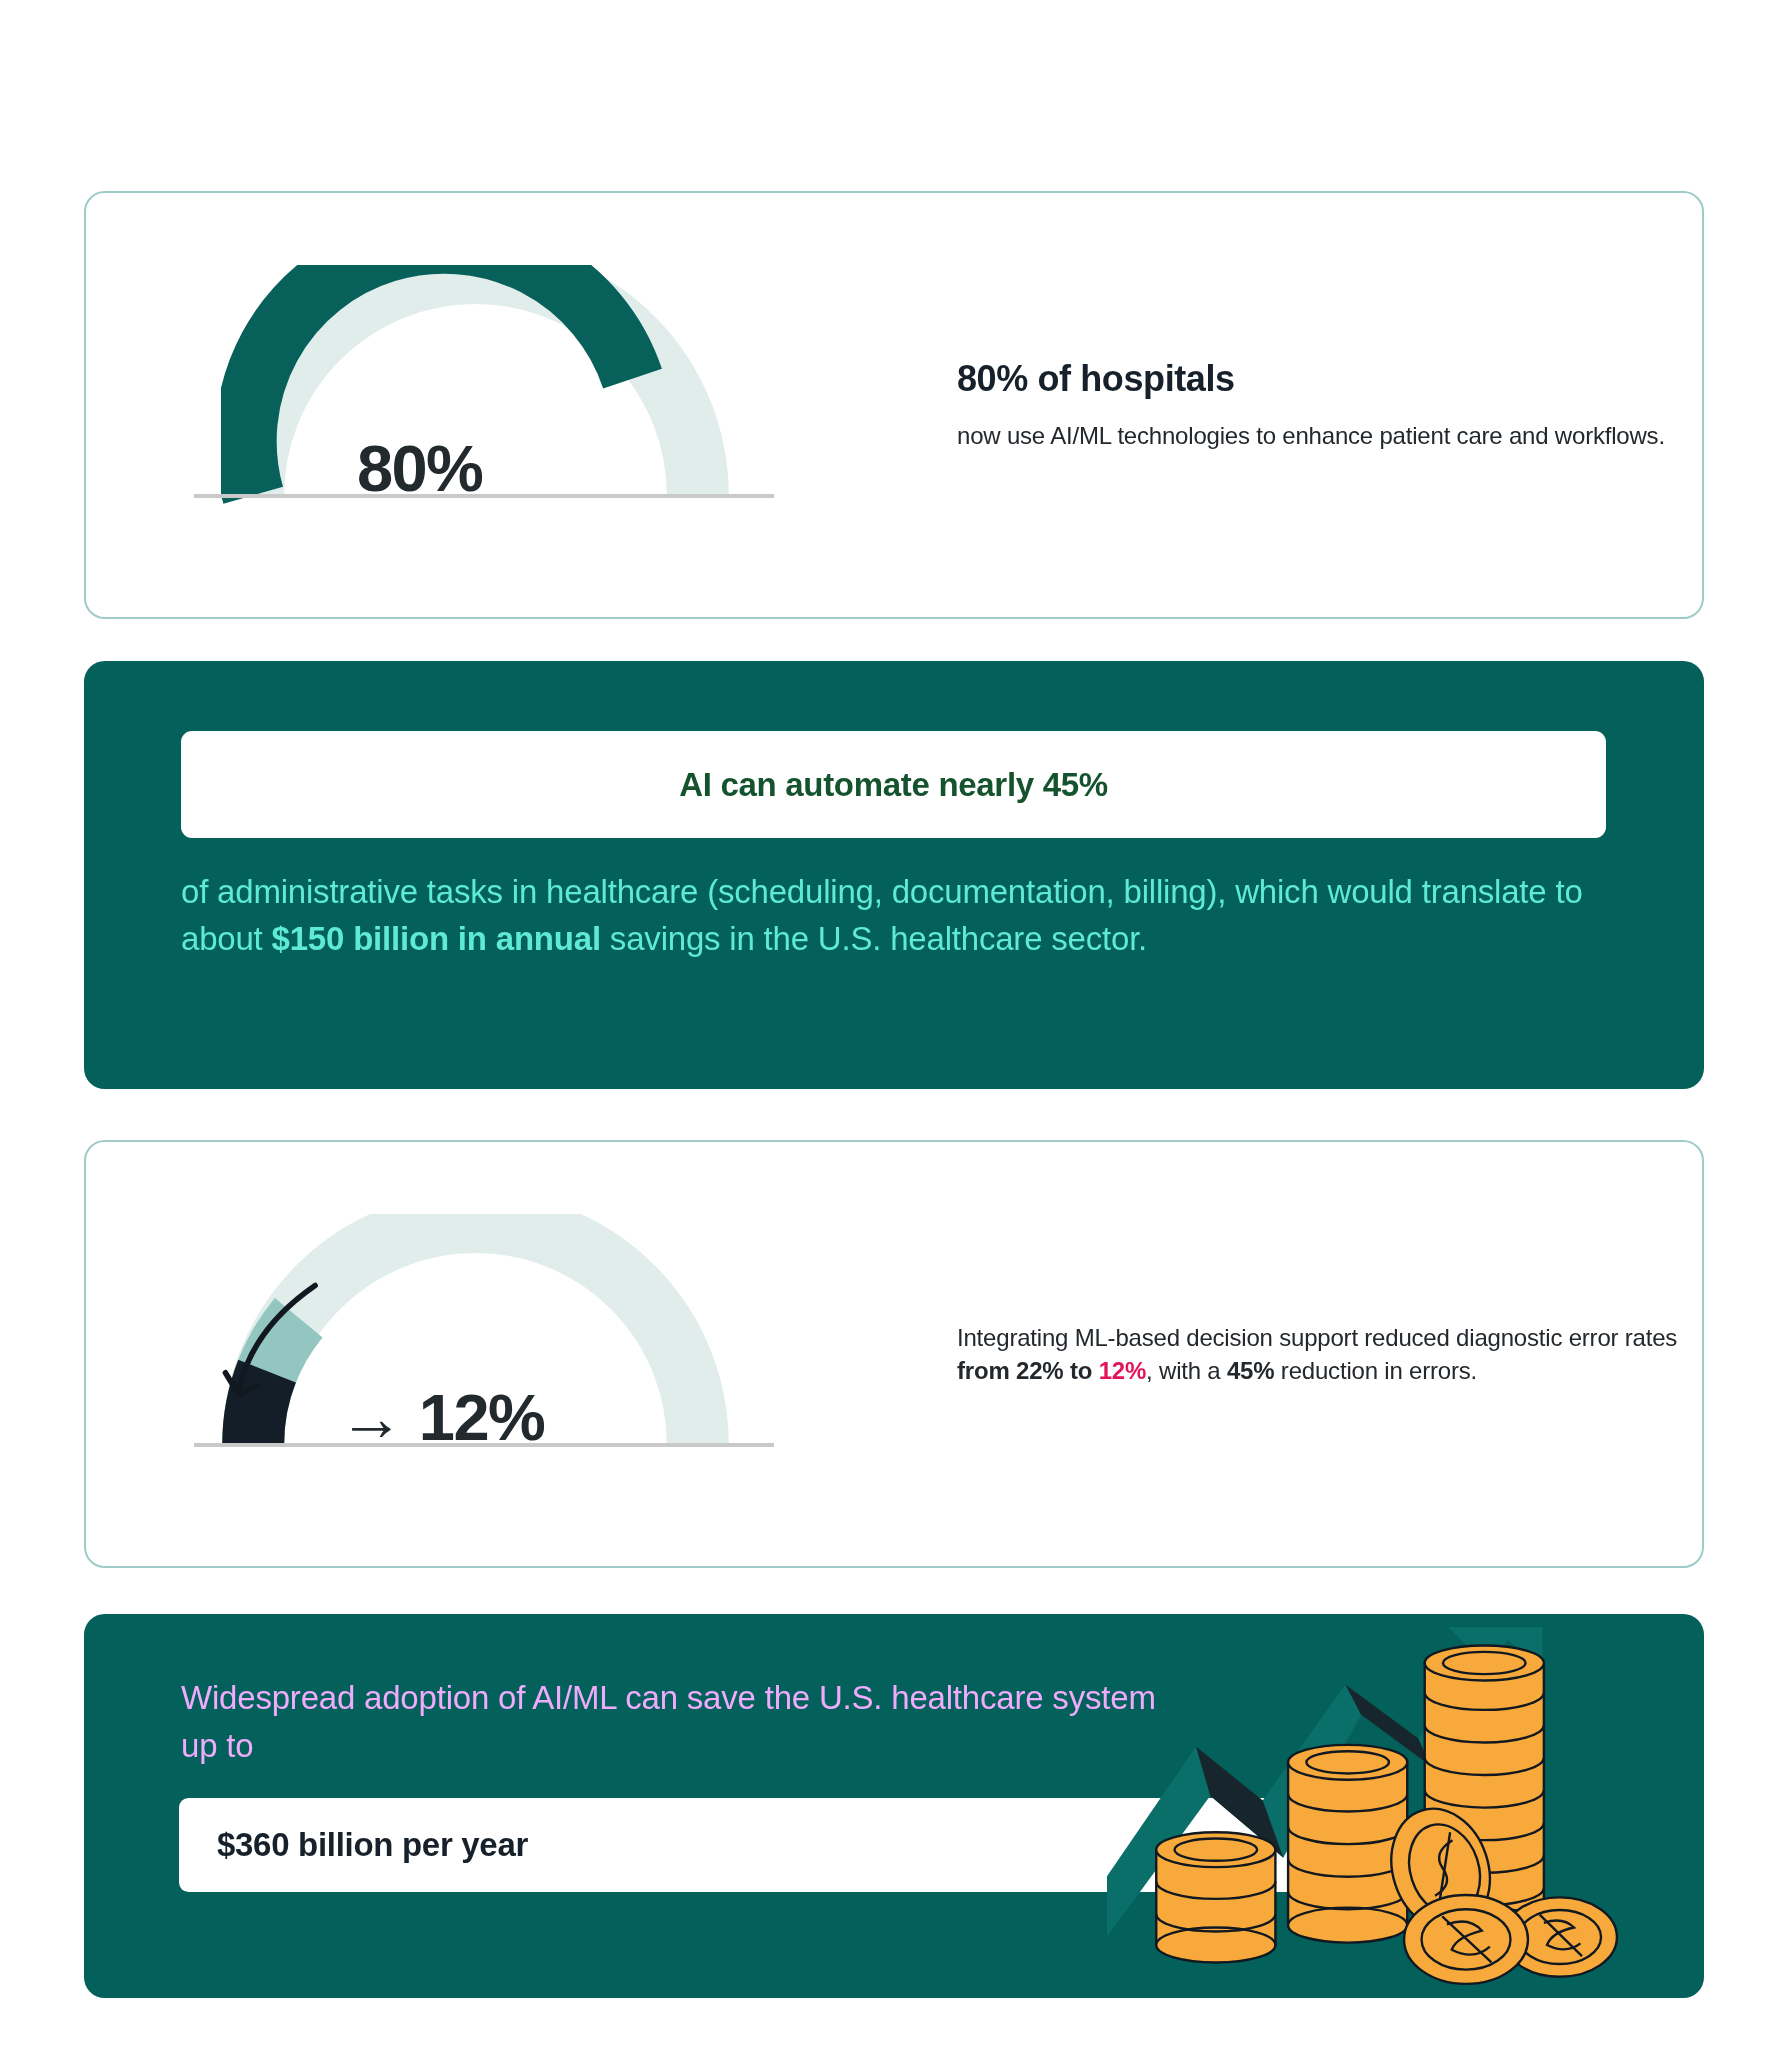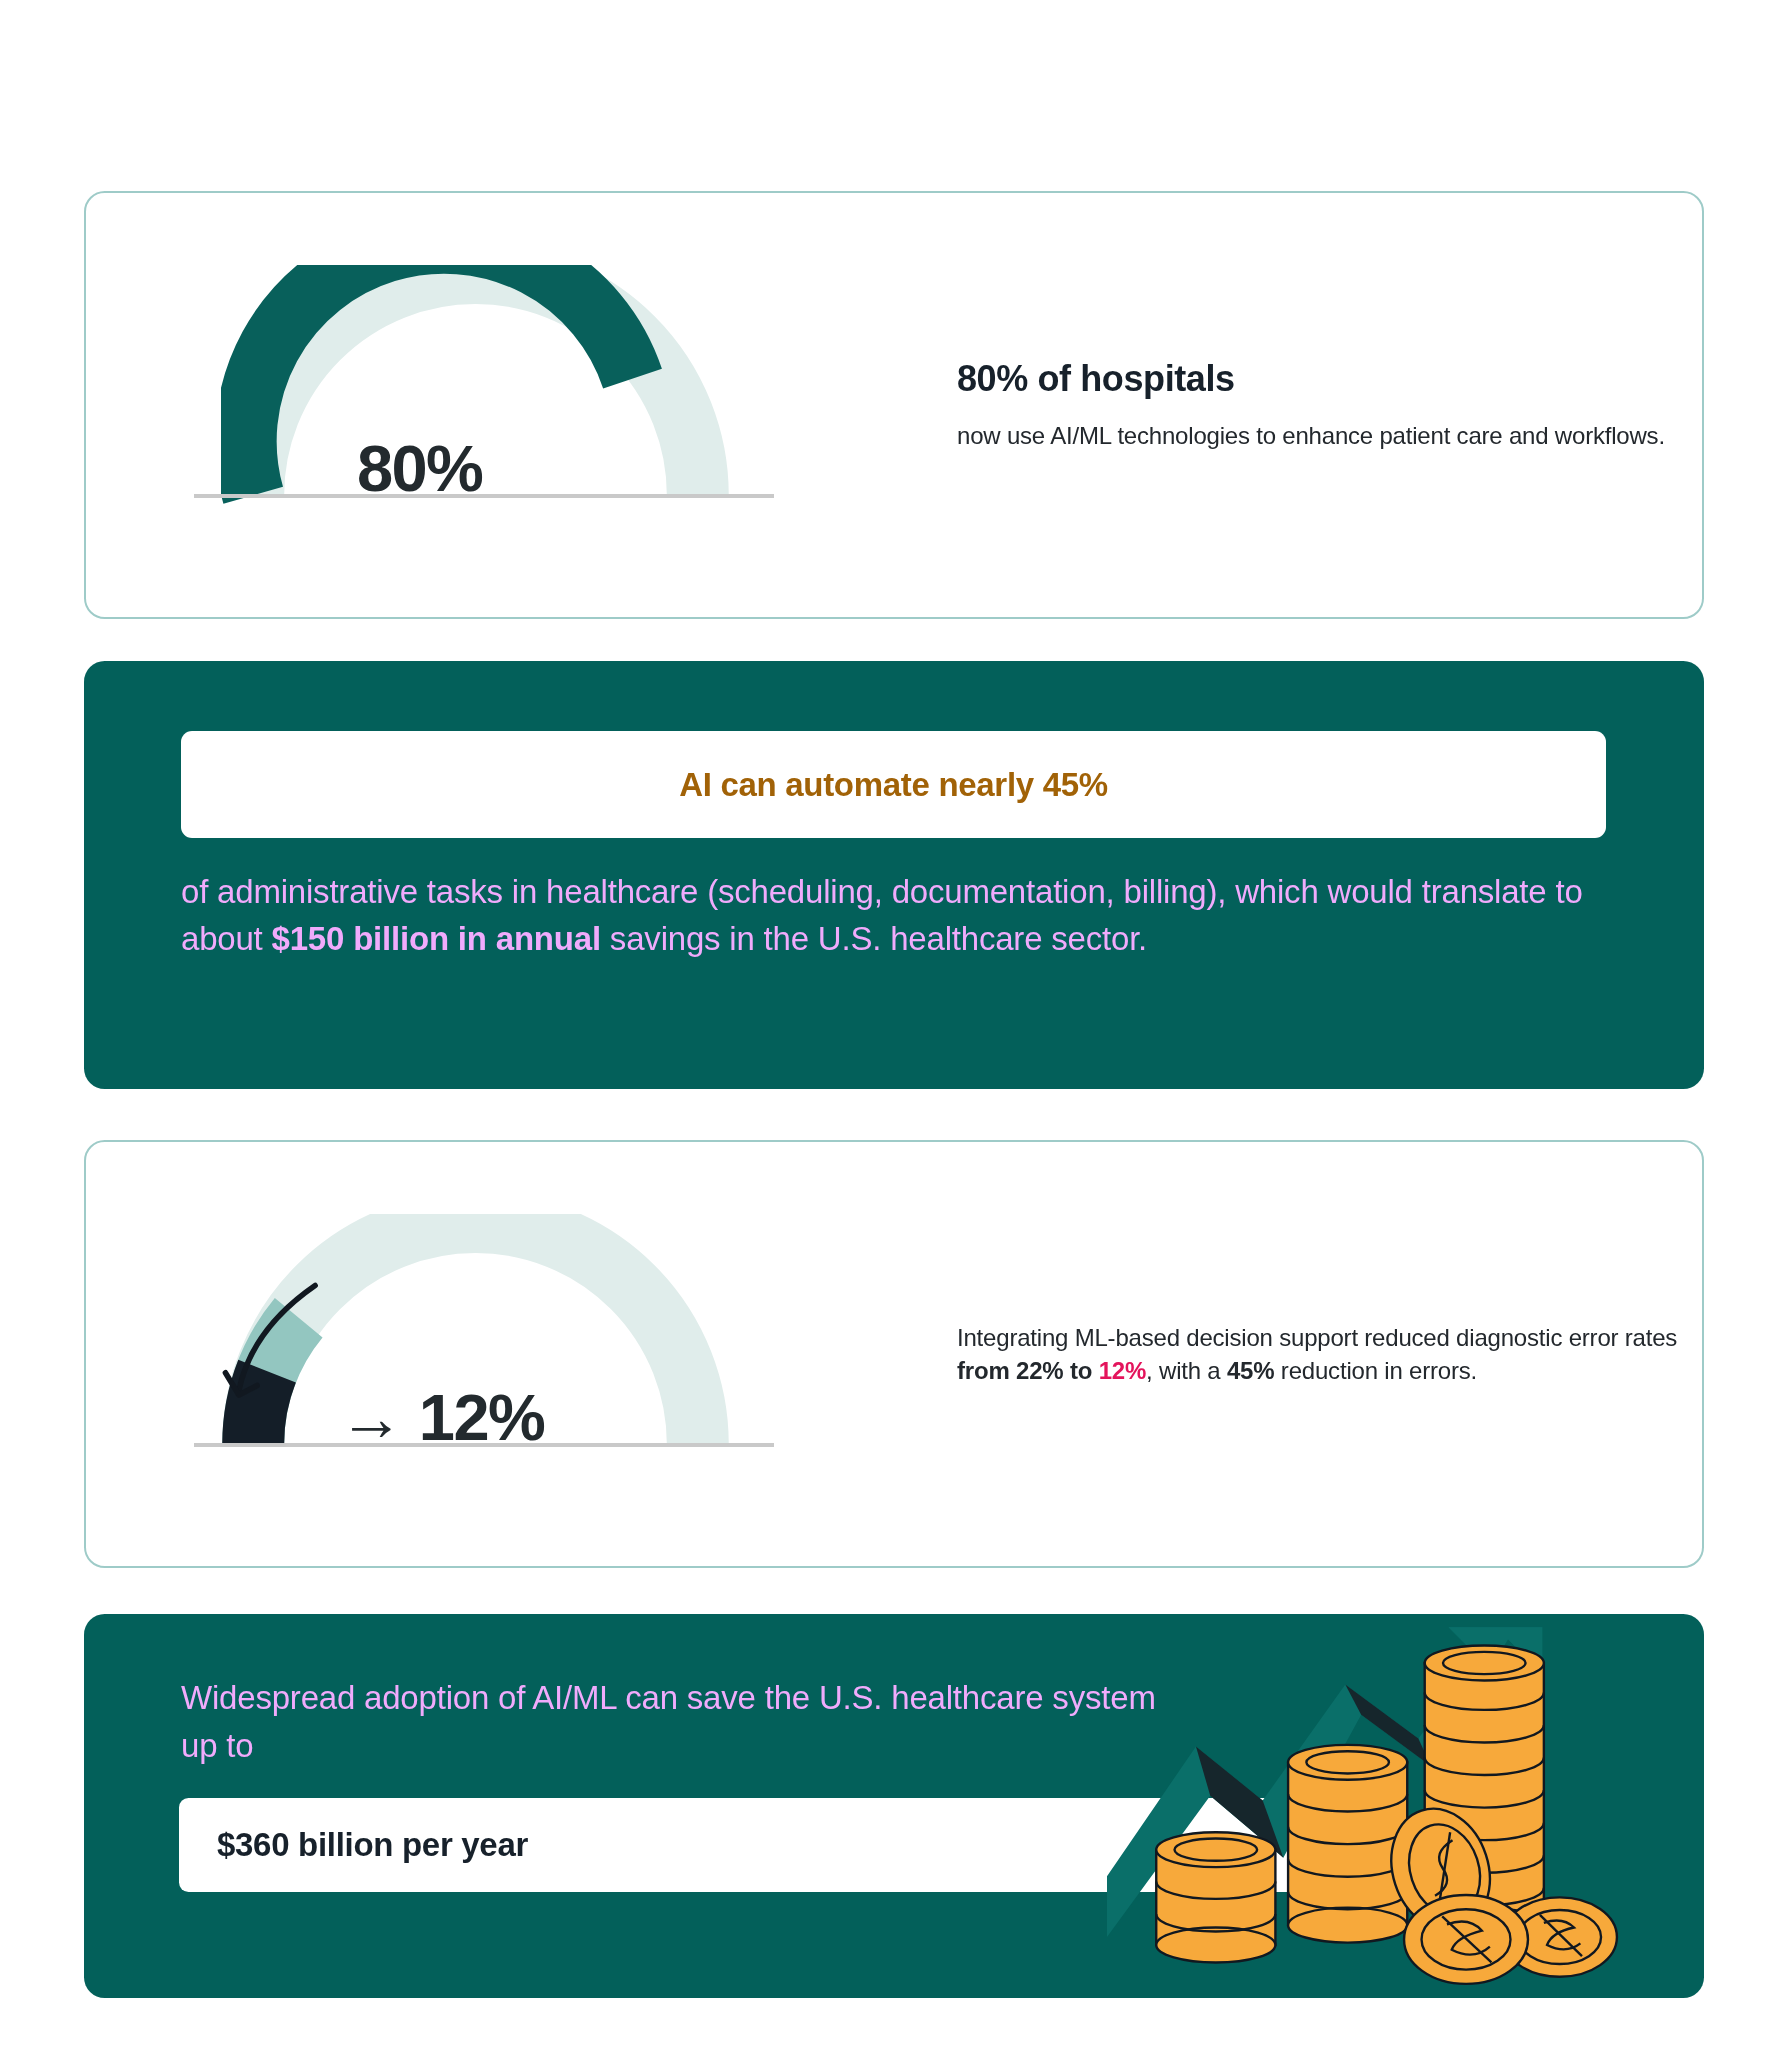--- a/index.html
+++ b/index.html
@@ -133,31 +133,31 @@
     height: 107px;
     background: #ffffff;
     border-radius: 11px;
     display: flex;
     align-items: center;
     justify-content: center;
   }
   .pill-text {
     font-size: 33px;
     font-weight: 700;
-    color: #a16207;
+    color: #14532d;
     letter-spacing: -0.3px;
   }
   .card2-body {
     position: absolute;
     left: 97px;
     top: 208px;
     width: 1439px;
     font-size: 33px;
     line-height: 1.42;
-    color: #f0abfc;
+    color: #5eead4;
     letter-spacing: -0.2px;
   }
   .card2-body b { font-weight: 700; }
 
   
   .card4-body {
     position: absolute;
     left: 97px;
     top: 60px;
     width: 994px;

